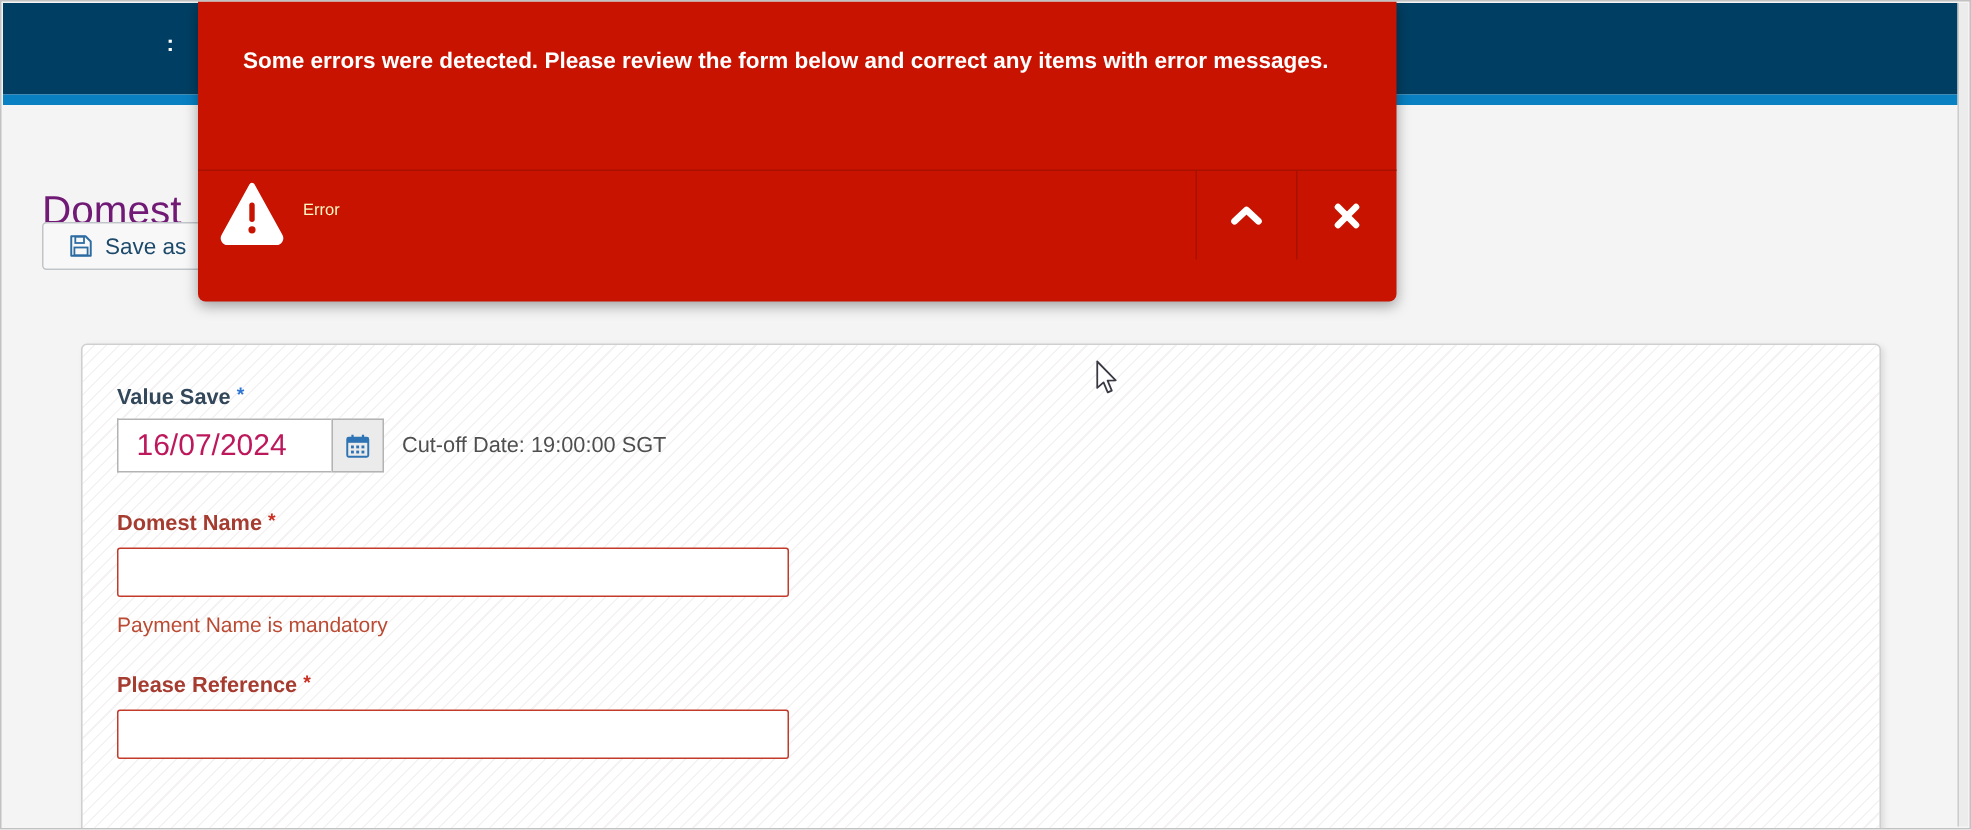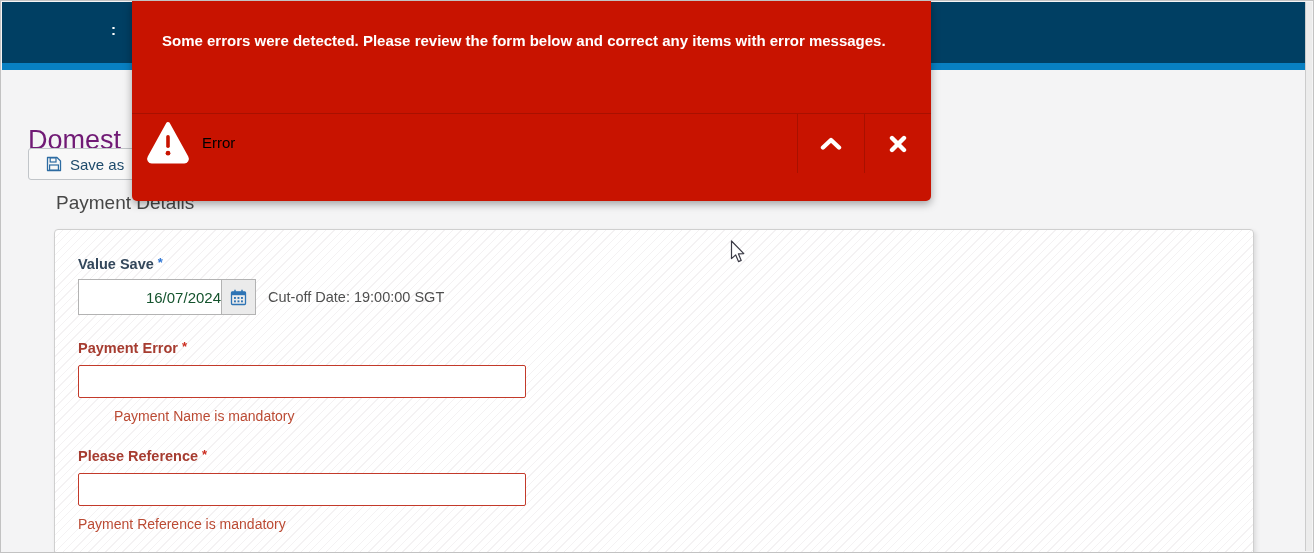--- a/index.html
+++ b/index.html
@@ -33,56 +33,56 @@
     border:1px solid #cfcfcf; border-radius:4px; box-shadow:2px 2px 4px rgba(0,0,0,0.10);
   }
   .field-label{ position:absolute; left:23px; font-size:14.5px; font-weight:600; color:#33475b; }
   .req-blue{ color:#2e75d4; margin-left:4px; font-size:13px; vertical-align:2px; }
   .req-red{ color:#cc2e20; margin-left:4px; font-size:13px; vertical-align:2px; }
   .label-error{ color:#a63c30; }
 
   .date-row{ position:absolute; left:23px; top:49px; height:36px; display:flex; align-items:stretch; }
   .date-input{
     width:143px; height:36px; border:1px solid #b3b3b3; border-right:none; background:#ffffff;
-    font-family:"Liberation Sans",sans-serif; font-size:15px; color:#14532d; padding:0 0 0 12px; outline:none;text-align:right;
+    font-family:"Liberation Sans",sans-serif; font-size:20px; color:#be185d; padding:0 0 0 12px; outline:none;
   }
   .cal-btn{
     width:35px; height:36px; background:#ebebeb; border:1px solid #b3b3b3;
     display:flex; align-items:center; justify-content:center; cursor:pointer;
   }
   .cutoff{ margin-left:12px; align-self:center; font-size:14.5px; color:#4f4f4f; }
 
   .err-input{
     position:absolute; left:23px; width:448px; height:33px; background:#ffffff;
     border:1px solid #c33a2a; border-radius:2px; font-size:15px; color:#333;
     padding:0 10px; outline:none; font-family:"Liberation Sans",sans-serif;
   }
   .err-msg{ position:absolute; left:23px; font-size:14px; color:#bb4a33; }
 
   .lbl-vd{ top:25px; }
   .lbl-pn{ top:109px; }
   .in-pn{ top:135px; }
-  .em-pn{ top:178px;margin-left:36px; }
+  .em-pn{ top:178px; }
   .lbl-pr{ top:217px; }
   .in-pr{ top:243px; }
   .em-pr{ top:286px; }
 
   
   .error-overlay{
     position:absolute; left:131px; top:0; width:799px; height:200px;
     background:#c81300; border-radius:0 0 5px 5px; box-shadow:0 3px 9px rgba(0,0,0,0.35); z-index:50;
   }
   .overlay-msg{
     position:absolute; left:30px; top:30px; right:30px;
     color:#ffffff; font-size:15px; font-weight:600; line-height:1.3;
   }
   .overlay-divider{ position:absolute; left:0; top:112px; width:100%; height:1px; background:#a81000; }
   .overlay-row{ position:absolute; left:0; top:113px; width:100%; height:59px; }
   .warn-icon{ position:absolute; left:14px; top:6px; }
-  .overlay-label{ position:absolute; left:70px; top:20px; color:#000000; font-size:15px; }
+  .overlay-label{ position:absolute; left:70px; top:20px; color:#fef9c3; font-size:11px; }
   .overlay-cell{
     position:absolute; top:0; height:59px; width:67px; border-left:1px solid #a81000;
     display:flex; align-items:center; justify-content:center; cursor:pointer;
   }
   .cell-collapse{ left:665px; }
   .cell-close{ left:732px; }
 
   
   .cursor{ position:absolute; left:729px; top:239px; z-index:90; }
 </style>
@@ -106,21 +106,20 @@
         <rect x="4.2" y="1.8" width="5.8" height="4.2" fill="none" stroke="#2d6ca2" stroke-width="1.2"></rect>
         <rect x="3.6" y="9" width="8.8" height="5.2" fill="none" stroke="#2d6ca2" stroke-width="1.2"></rect>
       </svg>
     </span>
     <span>Save as</span>
   </div>
   <div class="btn btn-2">
     <span></span>
   </div>
 
-  <h2 class="section-title">Payment Details</h2>
 
   <div class="panel">
 
     <div class="field-label lbl-vd">
       <span>Value Save</span><span class="req-blue">*</span>
     </div>
     <div class="date-row">
       <input class="date-input" type="text" readonly="" value="16/07/2024" style="">
       <div class="cal-btn">
         <span style="display:flex">
@@ -137,30 +136,29 @@
                 <rect x="7.5" y="11.4" width="1.9" height="1.9"></rect>
                 <rect x="11" y="11.4" width="1.9" height="1.9"></rect>
             </g>
           </svg>
         </span>
       </div>
       <span class="cutoff">Cut-off Date: 19:00:00 SGT</span>
     </div>
 
     <div class="field-label label-error lbl-pn">
-      <span>Payment Error</span><span class="req-red">*</span>
+      <span>Domest Name</span><span class="req-red">*</span>
     </div>
     <input class="err-input in-pn" type="text" value="" style="">
     <div class="err-msg em-pn">Payment Name is mandatory</div>
 
     <div class="field-label label-error lbl-pr">
       <span>Please Reference</span><span class="req-red">*</span>
     </div>
     <input class="err-input in-pr" type="text" value="" style="">
-    <div class="err-msg em-pr">Payment Reference is mandatory</div>
   </div>
 
   <span class="cursor">
     <svg width="15" height="23" viewBox="0 0 15 23">
       <path d="M1.5 1 L1.5 18.6 L5.7 14.9 L8.5 21.6 L11.2 20.4 L8.4 13.8 L13.8 13.6 Z" fill="#ffffff" stroke="#3a3a45" stroke-width="1.2" stroke-linejoin="round"></path>
     </svg>
   </span>
 
   <div class="error-overlay">
     <div class="overlay-msg">Some errors were detected. Please review the form below and correct any items with error messages.</div>

